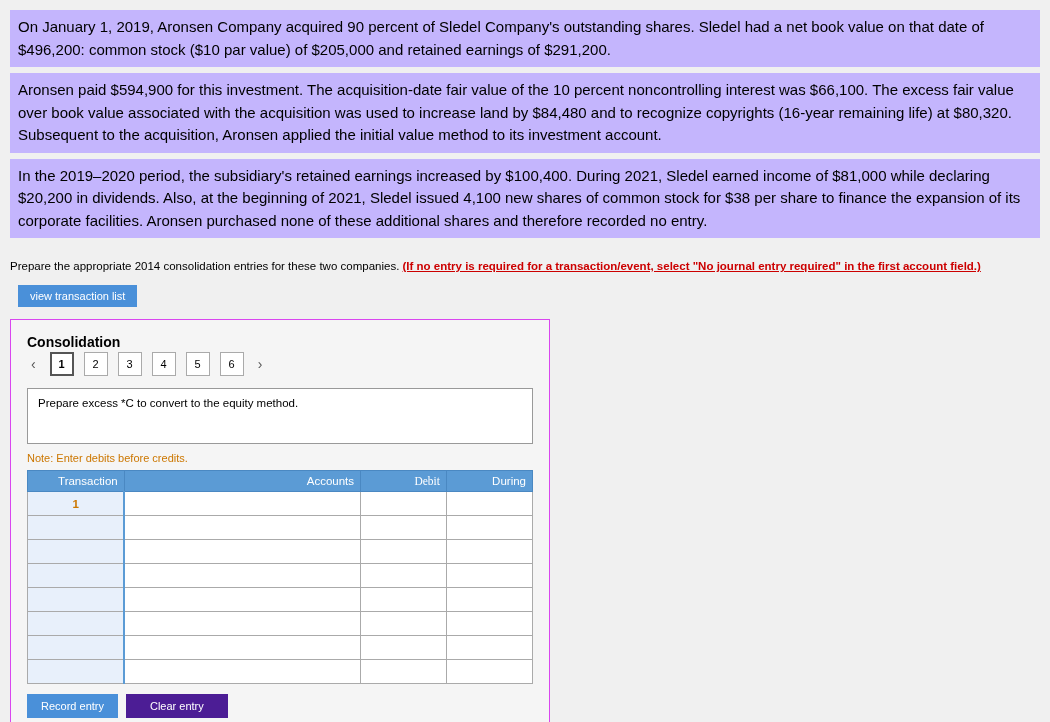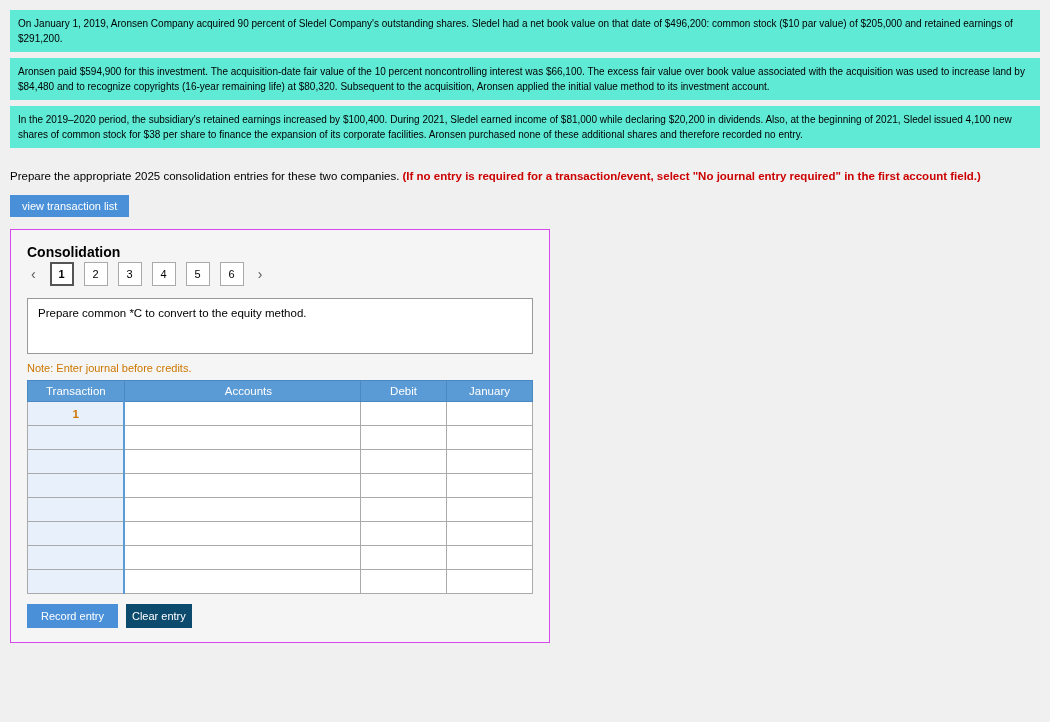--- a/index.html
+++ b/index.html
@@ -6,46 +6,48 @@
     body {
       font-family: Arial, sans-serif;
       font-size: 12px;
       background: #f0f0f0;
       color: #000;
       padding: 10px;
       width: 1050px;
     }
 
     .text-block {
-      background: #5eead4;
+      background: #c4b5fd;
       padding: 6px 8px;
       margin-bottom: 6px;
       line-height: 1.5;
-      font-size: 10px;
+      font-size: 15px;
     }
 
     .prepare-text {
       font-size: 11.5px;
       margin-bottom: 10px;
       line-height: 1.5;
     }
 
     .prepare-text .bold-red {
       color: #cc0000;
       font-weight: bold;
+      text-decoration: underline;
     }
 
     .btn-view-transaction {
       background: #4a90d9;
       color: white;
       border: none;
       padding: 5px 12px;
       font-size: 11px;
       cursor: pointer;
       margin-bottom: 12px;
+      margin-left: 8px;
     }
 
     .worksheet-container {
       background: #f5f5f5;
       border: 1px solid #d946ef;
       padding: 14px 16px 14px 16px;
       width: 540px;
     }
 
     .worksheet-title {
@@ -111,34 +113,35 @@
       width: 100%;
       border-collapse: collapse;
       font-size: 11.5px;
       margin-bottom: 10px;
     }
 
     .entry-table thead tr th {
       background: #5b9bd5;
       color: white;
       padding: 4px 6px;
-      text-align: center;
+      text-align: right;
       border: 1px solid #4a88c2;
       font-weight: normal;
     }
 
     .entry-table thead tr th:first-child {
       width: 90px;
     }
     .entry-table thead tr th:nth-child(2) {
       width: 220px;
       padding-left: 18px;
     }
     .entry-table thead tr th:nth-child(3) {
       width: 80px;
+      font-family: Liberation Serif, serif;
     }
     .entry-table thead tr th:nth-child(4) {
       width: 80px;
     }
 
     .entry-table tbody tr td {
       border: 1px solid #aaa;
       height: 24px;
       padding: 2px 4px;
     }
@@ -178,24 +181,24 @@
     .btn-record {
       background: #4a90d9;
       color: white;
       border: none;
       padding: 6px 14px;
       font-size: 11px;
       cursor: pointer;
     }
 
     .btn-clear {
-      background: #0c4a6e;
-      color: white;
-      border: none;
-      padding: 6px 6px;
+      background: #4c1d95;
+      color: white;
+      border: none;
+      padding: 6px 24px;
       font-size: 11px;
       cursor: pointer;
     }
 
     .btn-view-consolidation {
       background: #4a90d9;
       color: white;
       border: none;
       padding: 6px 14px;
       font-size: 11px;
@@ -220,21 +223,21 @@
 
 
 <div class="text-block">
   <span>In the 2019–2020 period, the subsidiary's retained earnings increased by $100,400. During 2021, Sledel earned income of $81,000 while declaring $20,200 in dividends. Also, at the beginning of 2021, Sledel issued 4,100 new shares of common stock for $38 per share to finance the expansion of its corporate facilities. Aronsen purchased none of these additional shares and therefore recorded no entry.</span>
 </div>
 
 <br>
 
 
 <div class="prepare-text">
-  <span>Prepare the appropriate 2025 consolidation entries for these two companies.</span>
+  <span>Prepare the appropriate 2014 consolidation entries for these two companies.</span>
   <span class="bold-red">(If no entry is required for a transaction/event, select "No journal entry required" in the first account field.)</span>
 </div>
 
 
 <button class="btn-view-transaction">view transaction list</button>
 
 
 <div class="worksheet-container">
 
   <div class="worksheet-title">Consolidation</div>
@@ -244,32 +247,32 @@
     <div class="page-num active">1</div>
     <div class="page-num">2</div>
     <div class="page-num">3</div>
     <div class="page-num">4</div>
     <div class="page-num">5</div>
     <div class="page-num">6</div>
     <span class="arrow">›</span>
   </div>
 
   <div class="instruction-box">
-    <span>Prepare common *C to convert to the equity method.</span>
+    <span>Prepare excess *C to convert to the equity method.</span>
   </div>
 
-  <div class="note-text">Note: Enter journal before credits.</div>
+  <div class="note-text">Note: Enter debits before credits.</div>
 
   <table class="entry-table">
     <thead>
       <tr>
         <th>Transaction</th>
         <th>Accounts</th>
         <th>Debit</th>
-        <th>January</th>
+        <th>During</th>
       </tr>
     </thead>
     <tbody id="table-body">
     <tr>
           <td>1</td>
           <td class="account-cell"><input type="text" style=""></td>
           <td class="number-cell"><input type="text" style=""></td>
           <td class="number-cell"><input type="text" style=""></td>
         </tr>
         <tr>

